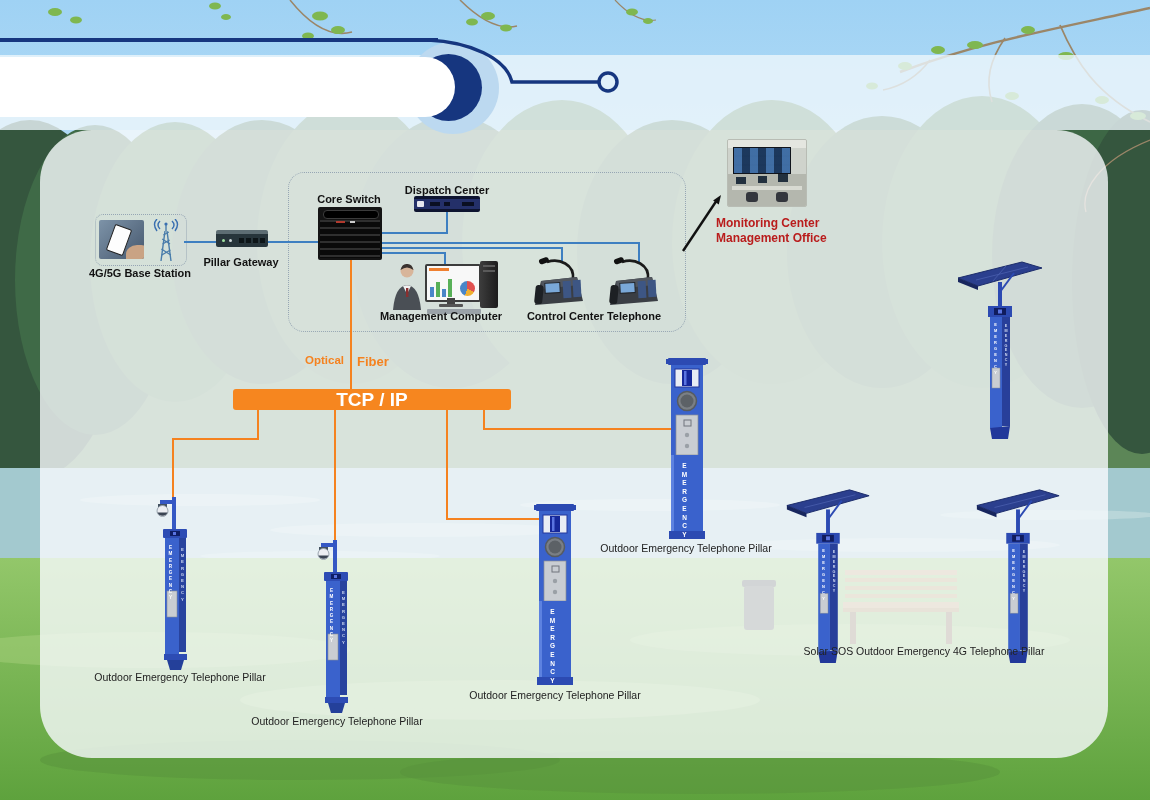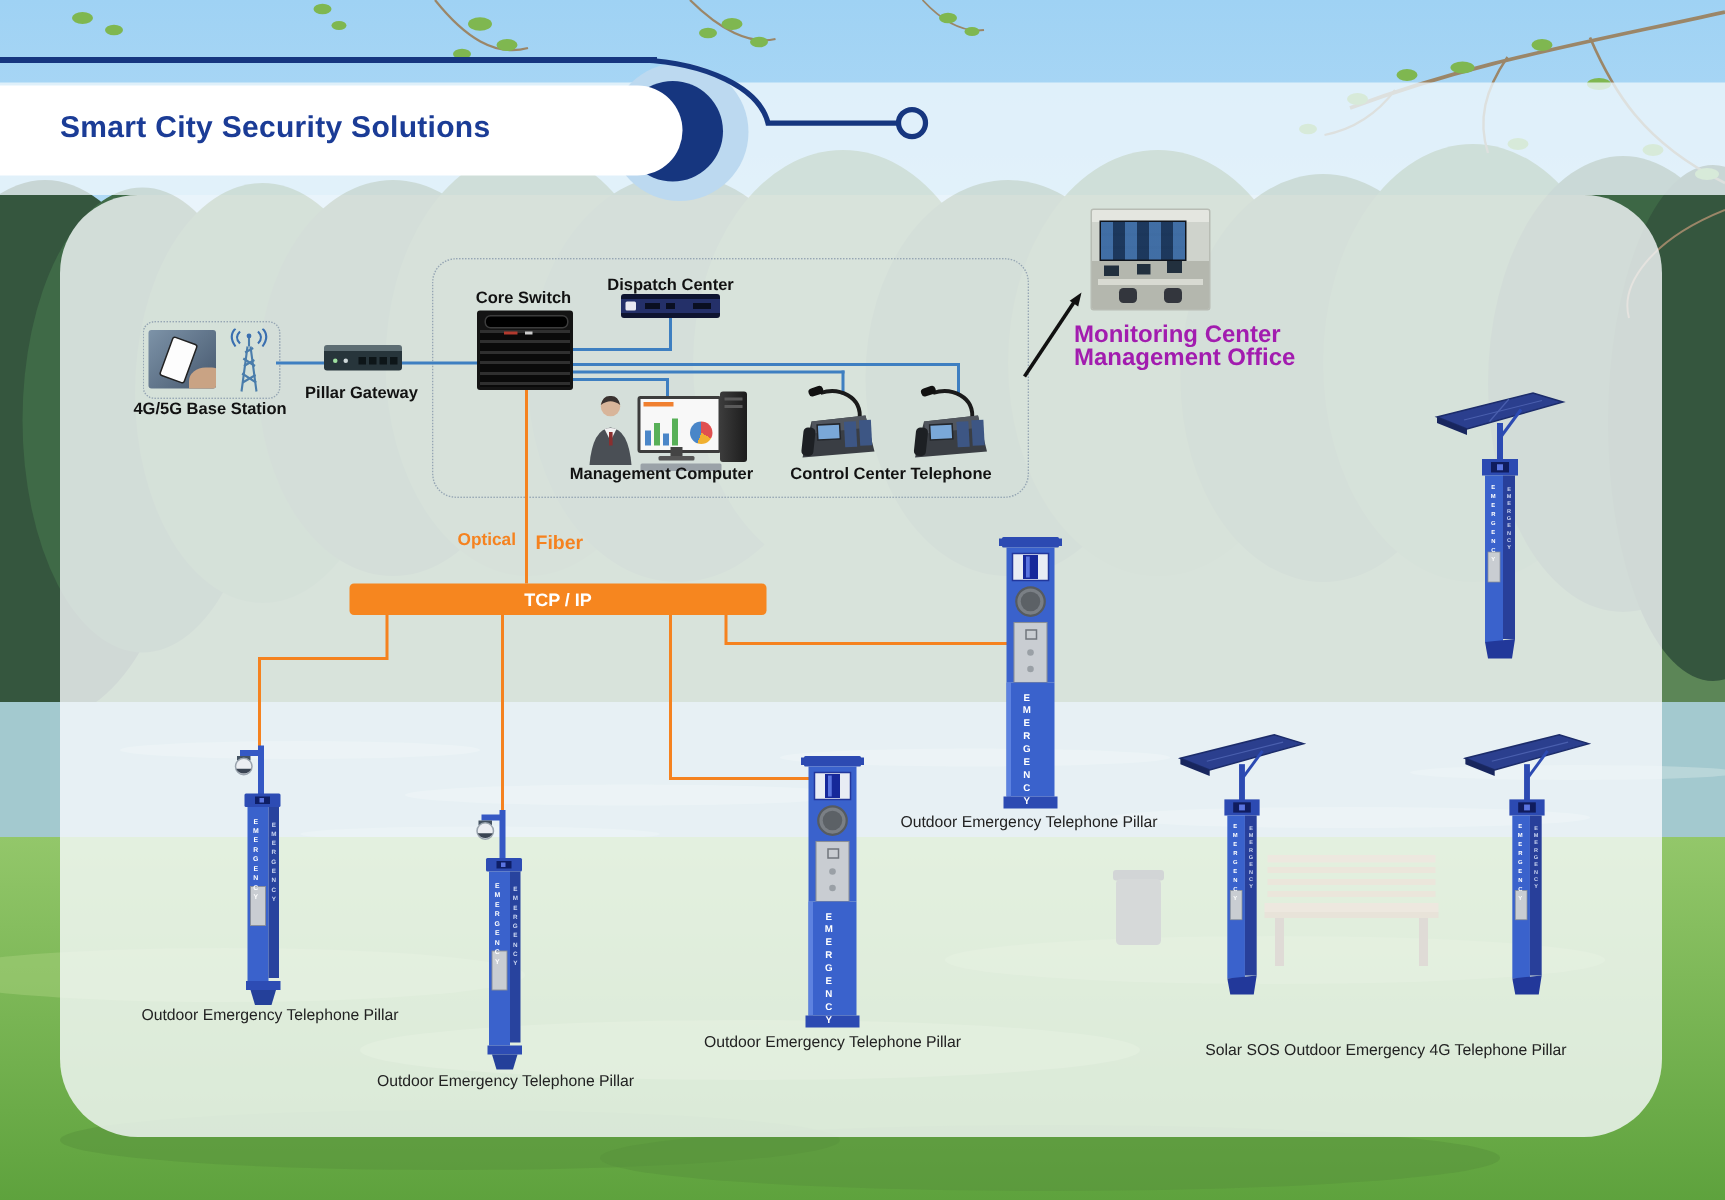--- a/index.html
+++ b/index.html
@@ -123,21 +123,20 @@
   <div class="wash" style="left:40px;top:130px;width:1068px;height:628px;border-radius:52px;"></div>
 
   <div class="abs" style="left:0;top:38px;width:438px;height:4px;background:#16367F;"></div>
   <div class="abs" style="left:407px;top:42px;width:92px;height:92px;border-radius:50%;background:#bcd9f0;"></div>
   <div class="abs" style="left:415px;top:54px;width:67px;height:67px;border-radius:50%;background:#16367F;"></div>
   <div class="abs" style="left:0;top:57px;width:455px;height:60px;background:#fff;border-radius:0 30px 30px 0;"></div>
   <svg class="abs" style="left:420px;top:36px;" width="210" height="62" viewBox="0 0 210 62">
     <path d="M8,4 C50,6 86,22 92,46 L178,46" fill="none" stroke="#16367F" stroke-width="3.5"></path>
     <circle cx="188" cy="46" r="9" fill="none" stroke="#16367F" stroke-width="3.5"></circle>
   </svg>
-  <div class="abs" style="left:40px;top:74px;font-size:20px;font-weight:bold;color:#1B3C96;letter-spacing:0.2px;">Smart City Security Solutions</div>
 
   <div class="dashbox" style="left:95px;top:214px;width:90px;height:50px;border-radius:8px;"></div>
   <div class="dashbox" style="left:288px;top:172px;width:396px;height:158px;border-radius:16px;"></div>
 
   <div class="bhl" style="left:184px;top:241px;width:32px;"></div>
   <div class="bhl" style="left:267px;top:241px;width:51px;"></div>
   <div class="bhl" style="left:381px;top:232px;width:67px;"></div>
   <div class="bvl" style="left:446px;top:212px;height:20px;"></div>
   <div class="bhl" style="left:381px;top:242px;width:259px;"></div>
   <div class="bvl" style="left:638px;top:242px;height:21px;"></div>
@@ -154,21 +153,21 @@
   <div class="vl" style="left:446px;top:409px;height:109px;"></div>
   <div class="hl" style="left:446px;top:518px;width:94px;"></div>
   <div class="vl" style="left:483px;top:409px;height:19px;"></div>
   <div class="hl" style="left:483px;top:428px;width:189px;"></div>
 
   <div class="abs" style="left:264px;top:354px;width:80px;text-align:right;font-weight:bold;font-size:11.5px;color:#F5821F;">Optical</div>
   <div class="abs" style="left:357px;top:354px;font-weight:bold;font-size:13px;color:#F5821F;">Fiber</div>
 
   <div class="abs" style="left:233px;top:389px;width:278px;height:21px;background:#F6861F;border-radius:3px;
               display:flex;align-items:center;justify-content:center;">
-    <span style="color:#fff;font-weight:bold;font-size:12px;">TCP / IP</span>
+    <span style="color:#fff;font-weight:bold;font-size:19px;">TCP / IP</span>
   </div>
 
   <div class="dev" style="left:99px;top:220px;width:45px;height:39px;background:linear-gradient(135deg,#7d93a8,#46586e);border-radius:2px;overflow:hidden;">
     <div style="position:absolute;left:11px;top:6px;width:16px;height:26px;background:#fdfdfd;border-radius:2px;transform:rotate(20deg);border:1px solid #222;"></div>
     <div style="position:absolute;right:-4px;bottom:-4px;width:22px;height:18px;background:#c9a384;border-radius:50% 30% 0 0;"></div>
   </div>
   <svg class="dev" style="left:148px;top:219px;" width="36" height="44" viewBox="0 0 36 44">
     <g stroke="#4a7dab" stroke-width="1.4" fill="none">
       <path d="M13,42 L17,12 M23,42 L19,12"></path>
       <path d="M13.8,36 L22.4,31 M13.4,30 L22.8,36 M14.6,25 L21.6,21 M14.2,20 L22,25 M15.4,16 L20.8,13"></path>
@@ -272,21 +271,21 @@
     <div style="position:absolute;left:30px;top:36px;width:9px;height:7px;background:#22303e;"></div>
     <div style="position:absolute;left:50px;top:34px;width:10px;height:8px;background:#22303e;"></div>
     <div style="position:absolute;left:4px;top:46px;width:70px;height:4px;background:#d8dad2;"></div>
     <div style="position:absolute;left:18px;top:52px;width:12px;height:10px;background:#33363d;border-radius:3px;"></div>
     <div style="position:absolute;left:48px;top:52px;width:12px;height:10px;background:#33363d;border-radius:3px;"></div>
   </div>
   <svg class="abs" style="left:674px;top:183px;" width="60" height="75" viewBox="0 0 60 75">
     <line x1="9" y1="68" x2="43" y2="17" stroke="#111" stroke-width="2.4"></line>
     <polygon points="47,12 44.8,21.4 39.1,17.5" fill="#111"></polygon>
   </svg>
-  <div class="abs" style="left:716px;top:216px;font-weight:bold;font-size:16px;line-height:15px;color:#a21caf;">
+  <div class="abs" style="left:716px;top:216px;font-weight:bold;font-size:12px;line-height:15px;color:#b91c1c;">
     <div>Monitoring Center</div>
     <div>Management Office</div>
   </div>
 
   <svg class="dev" style="left:150px;top:495px;" width="60" height="178" viewBox="0 0 60 178">
     <rect x="22" y="2" width="4" height="34" fill="#3558c4"></rect>
     <rect x="10" y="5" width="15" height="4" fill="#3558c4"></rect>
     <rect x="8" y="9" width="9" height="3" fill="#445261"></rect>
     <circle cx="12.5" cy="16" r="5.5" fill="#eceef2" stroke="#9aa4ae" stroke-width="1"></circle>
     <path d="M7.5,17.5 a5.5,5.5 0 0 0 10,0 Z" fill="#3a4452"></path>
@@ -409,15 +408,15 @@
     <rect x="46" y="52" width="12" height="7" fill="#101c5e"></rect>
     <rect x="50" y="53.5" width="4" height="4" fill="#5a74e0"></rect>
     <rect x="42" y="61" width="12" height="111" fill="#3a62cc"></rect>
     <rect x="54" y="61" width="8" height="109" fill="#283f9a"></rect>
     <rect x="44" y="112" width="8" height="20" fill="#c9cdd2" stroke="#8a8f96" stroke-width="0.5"></rect>
     <polygon points="42,172 62,170 60,183 44,183" fill="#22389a"></polygon>
   </svg>
   <div class="etext" style="left:1011px;top:548px;font-size:3.9px;letter-spacing:1px;">EMERGENCY</div>
   <div class="etext" style="left:1022px;top:550px;font-size:3.7px;letter-spacing:0.9px;color:rgba(230,238,255,0.85);">EMERGENCY</div>
 
-  <div class="plab" style="left:774px;top:694px;width:300px;">Solar SOS Outdoor Emergency 4G Telephone Pillar</div>
+  <div class="plab" style="left:774px;top:645px;width:300px;">Solar SOS Outdoor Emergency 4G Telephone Pillar</div>
 
 </div>
 
 </body></html>

